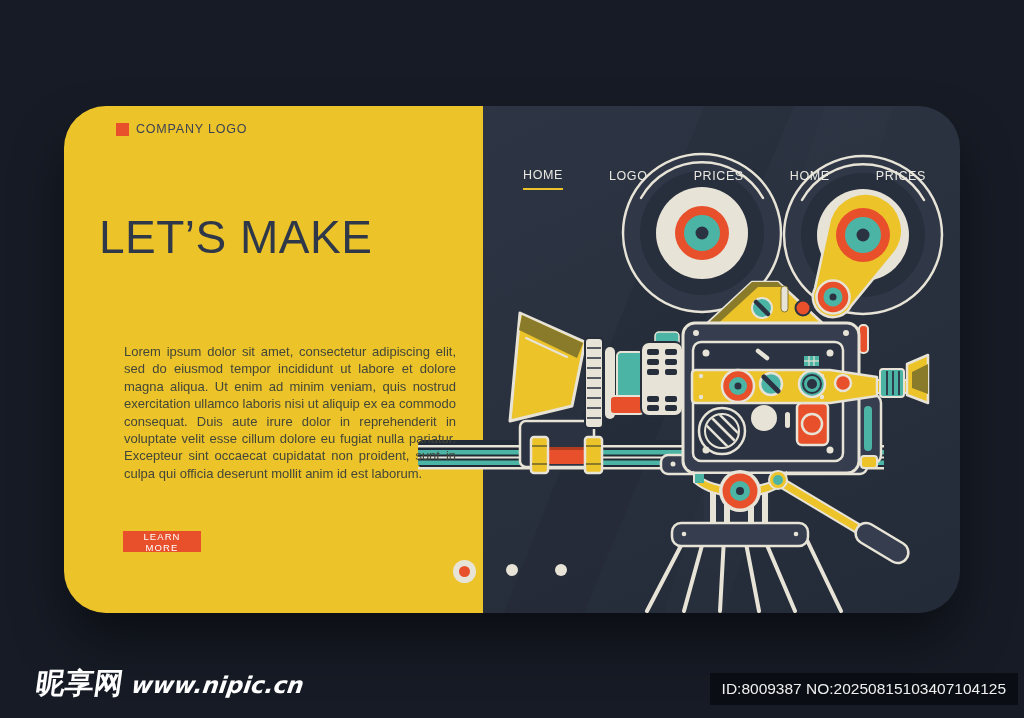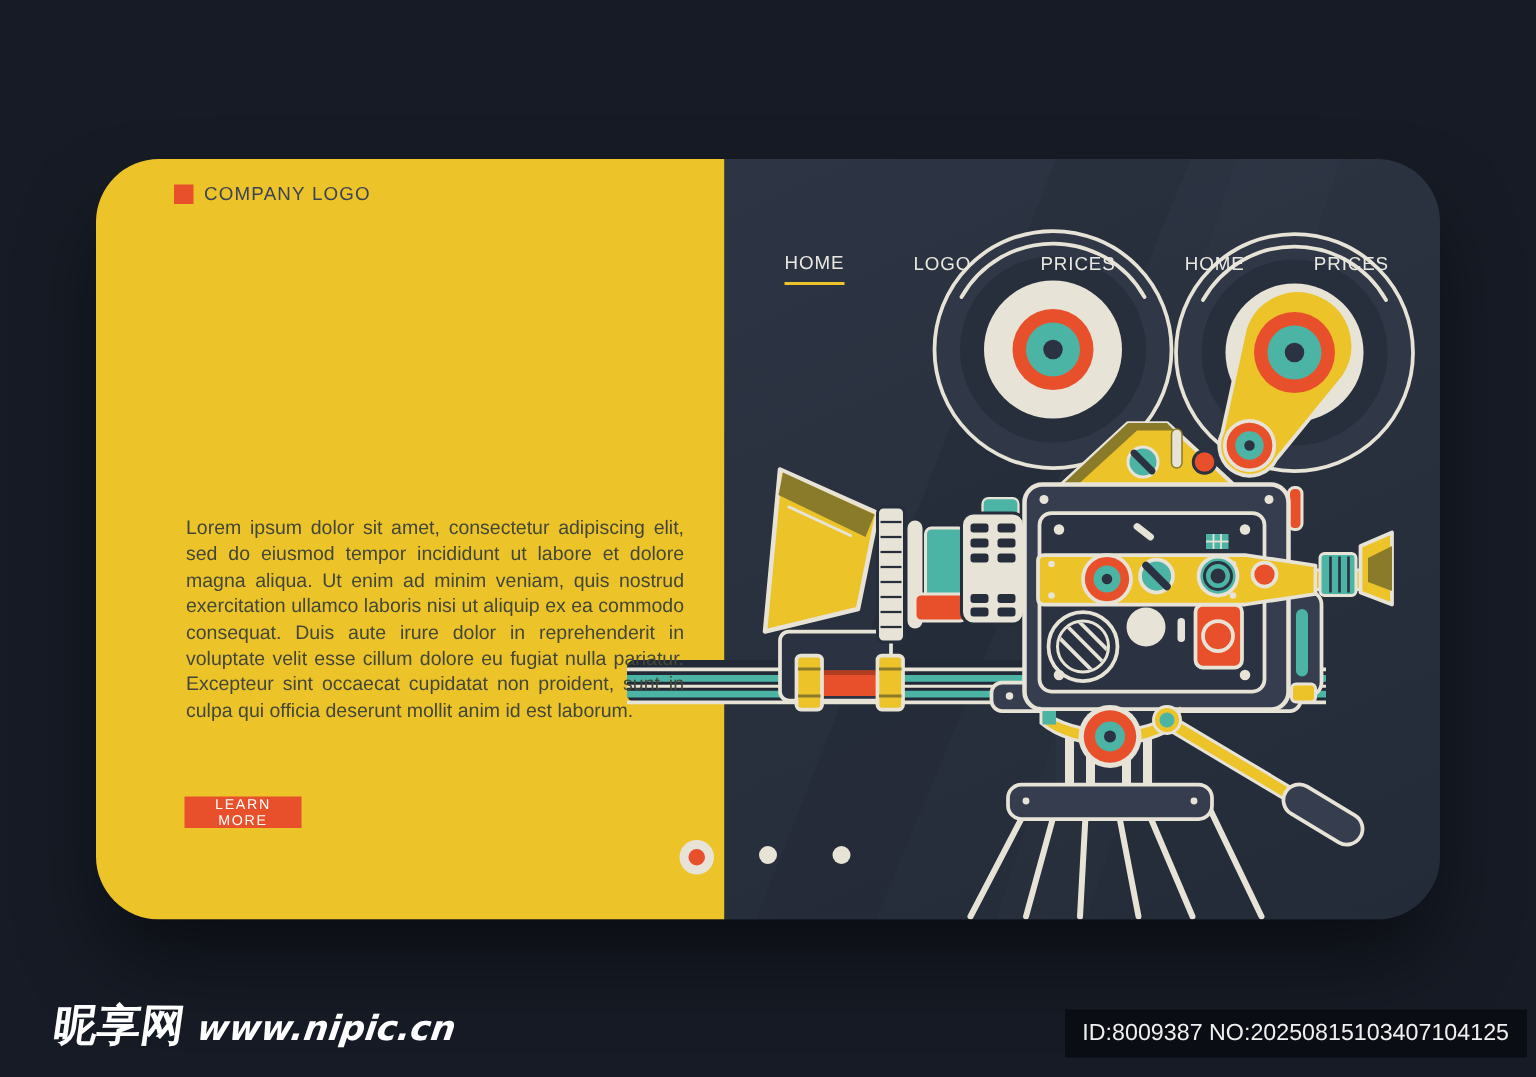--- a/index.html
+++ b/index.html
@@ -285,20 +285,21 @@
       <circle cx="714" cy="374" r="5" fill="#4cb4a4"></circle>
       <rect x="789" y="426.5" width="58" height="21" rx="10.5" fill="#353d4f" stroke="#e7e3d6" stroke-width="2.5" transform="rotate(31 818 437)"></rect>
     </g>
   </svg>
 
   <div class="logo-row">
     <span class="logo-mark"></span>
     <span class="logo-text">COMPANY LOGO</span>
   </div>
   <div class="hero-heading">
+    <div class="hero-line1">LET’S MAKE</div>
   </div>
   <p class="hero-text">Lorem ipsum dolor sit amet, consectetur adipiscing elit, sed do eiusmod tempor incididunt ut labore et dolore magna aliqua. Ut enim ad minim veniam, quis nostrud exercitation ullamco laboris nisi ut aliquip ex ea commodo consequat. Duis aute irure dolor in reprehenderit in voluptate velit esse cillum dolore eu fugiat nulla pariatur. Excepteur sint occaecat cupidatat non proident, sunt in culpa qui officia deserunt mollit anim id est laborum.</p>
   <button class="cta-button">LEARN MORE</button>
 
   <nav class="nav" style="left:459px;right:auto;width:403px;">
     <a class="nav-item active">HOME</a>
     <a class="nav-item">LOGO</a>
     <a class="nav-item">PRICES</a>
     <a class="nav-item">HOME</a>
     <a class="nav-item">PRICES</a>

